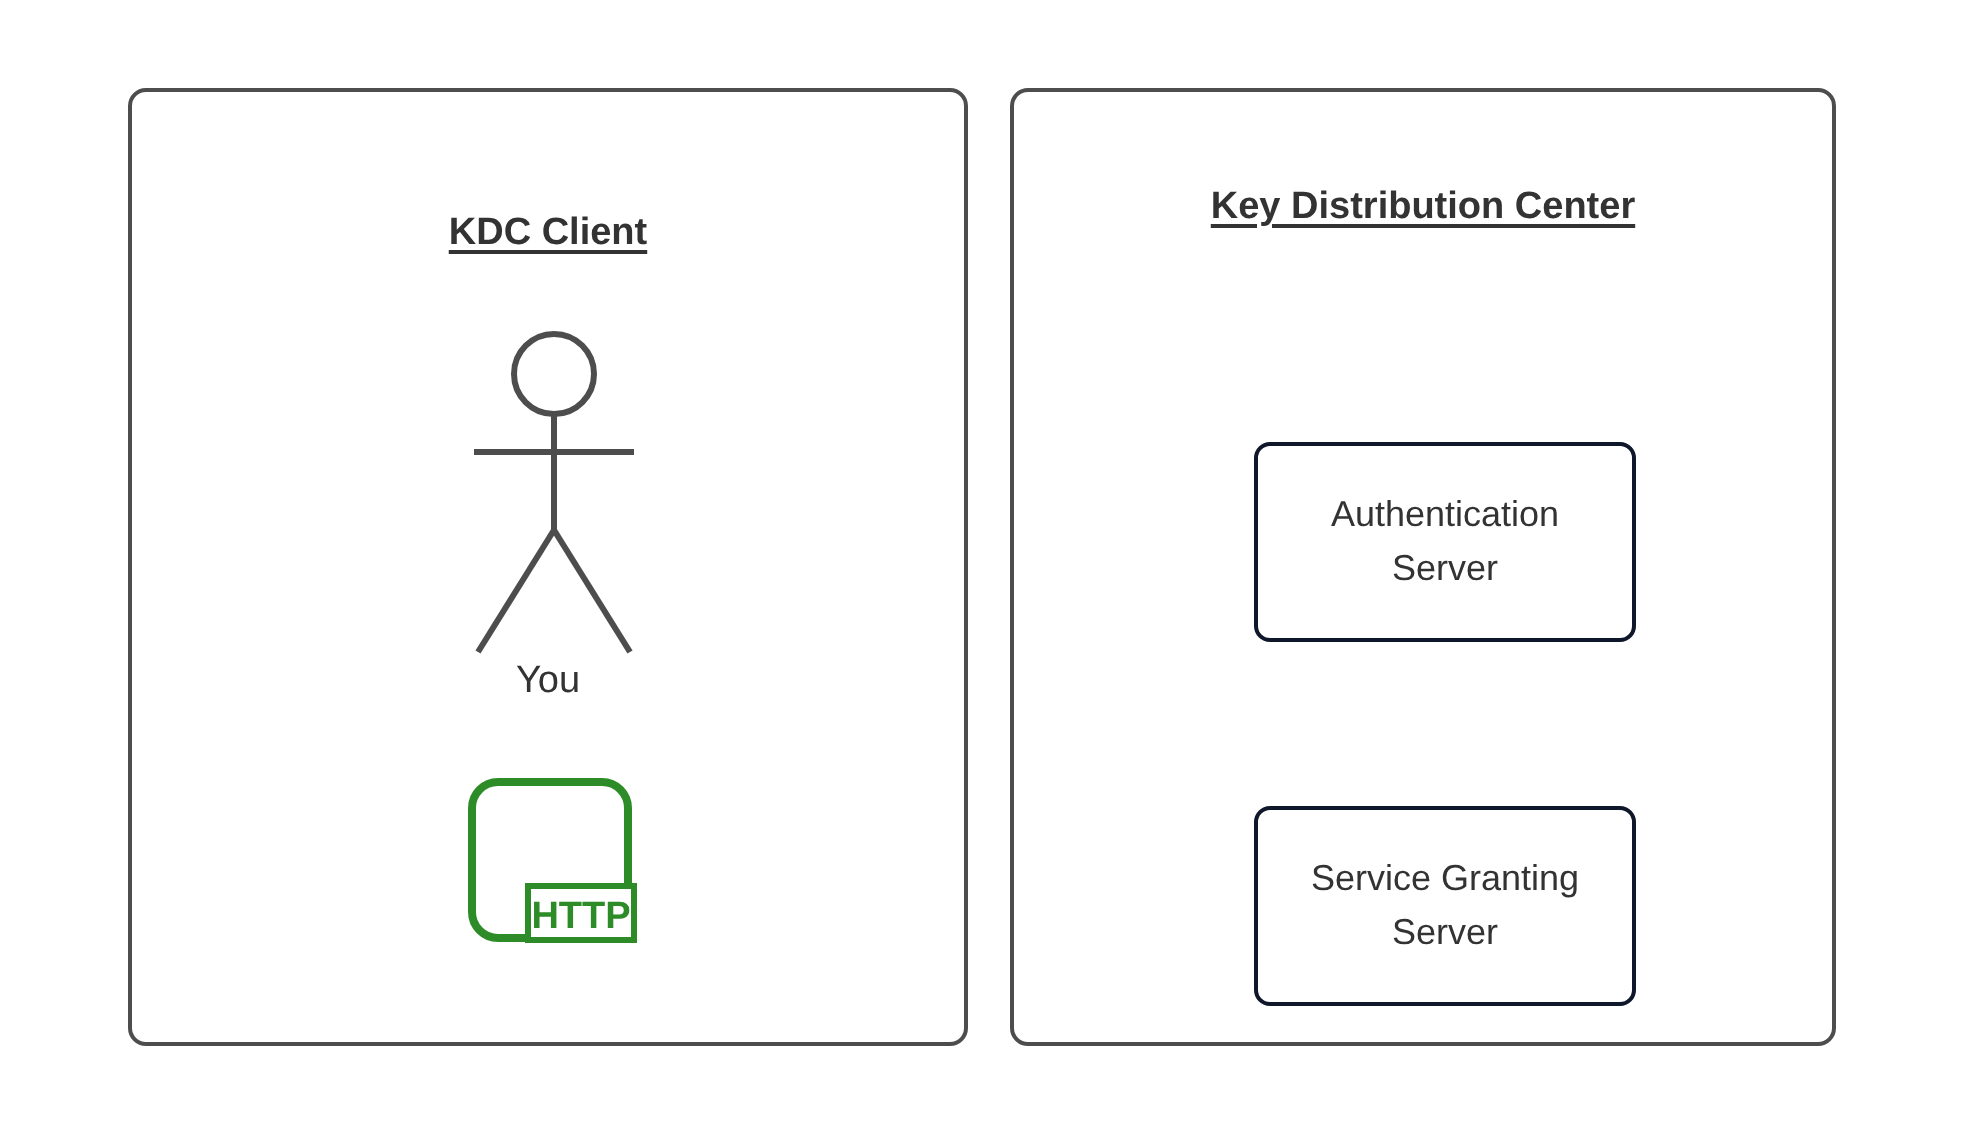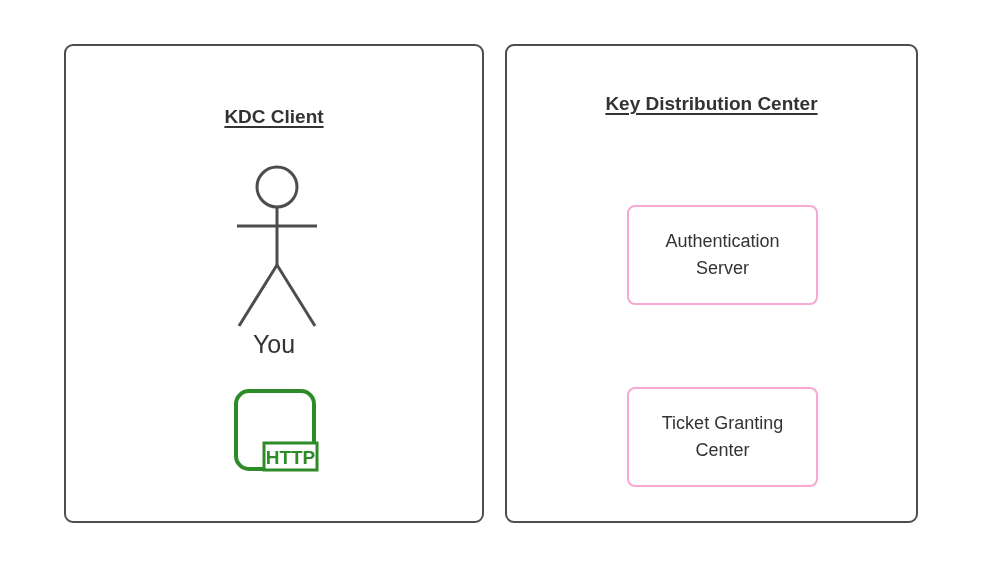--- a/index.html
+++ b/index.html
@@ -40,52 +40,53 @@
 
   .actor-svg {
     position: absolute;
     left: 165px; top: 119px;
     width: 92px; height: 164px;
   }
   .actor-label {
     position: absolute;
     left: 0; right: 0; top: 284px;
     text-align: center;
-    font-size: 25px;
+    font-size: 19px;
     color: #333333;
   }
 
   .service-icon-svg {
     position: absolute;
     left: 167px; top: 342px;
     width: 86px; height: 84px;
   }
   .service-label {
     position: absolute;
     left: 0; right: 0; top: 431px;
     text-align: center;
     font-size: 19px;
     color: #333333;
   }
 
   .inner-box {
     position: absolute;
     left: 120px;
     width: 191px; height: 100px;
-    border: 2px solid #f9a8d4;
+    border: 2px solid #0f172a;
     border-radius: 8px;
     background: #ffffff;
     display: flex;
     align-items: center;
     justify-content: center;
     text-align: center;
     font-size: 18px;
     line-height: 1.5;
     color: #333333;
     padding: 0 18px;
+    margin-top: 16px;
   }
   .inner-box-auth { top: 159px; }
   .inner-box-tgs  { top: 341px; }
 </style>
 </head>
 <body>
 
 <div class="canvas">
 
   <div class="panel panel-left">
@@ -110,17 +111,17 @@
   </div>
 
   <div class="panel panel-right">
     <div class="panel-title">Key Distribution Center</div>
 
     <div class="inner-box inner-box-auth">
       <span>Authentication Server</span>
     </div>
 
     <div class="inner-box inner-box-tgs">
-      <span>Ticket Granting Center</span>
+      <span>Service Granting Server</span>
     </div>
   </div>
 
 </div>
 
 </body></html>

